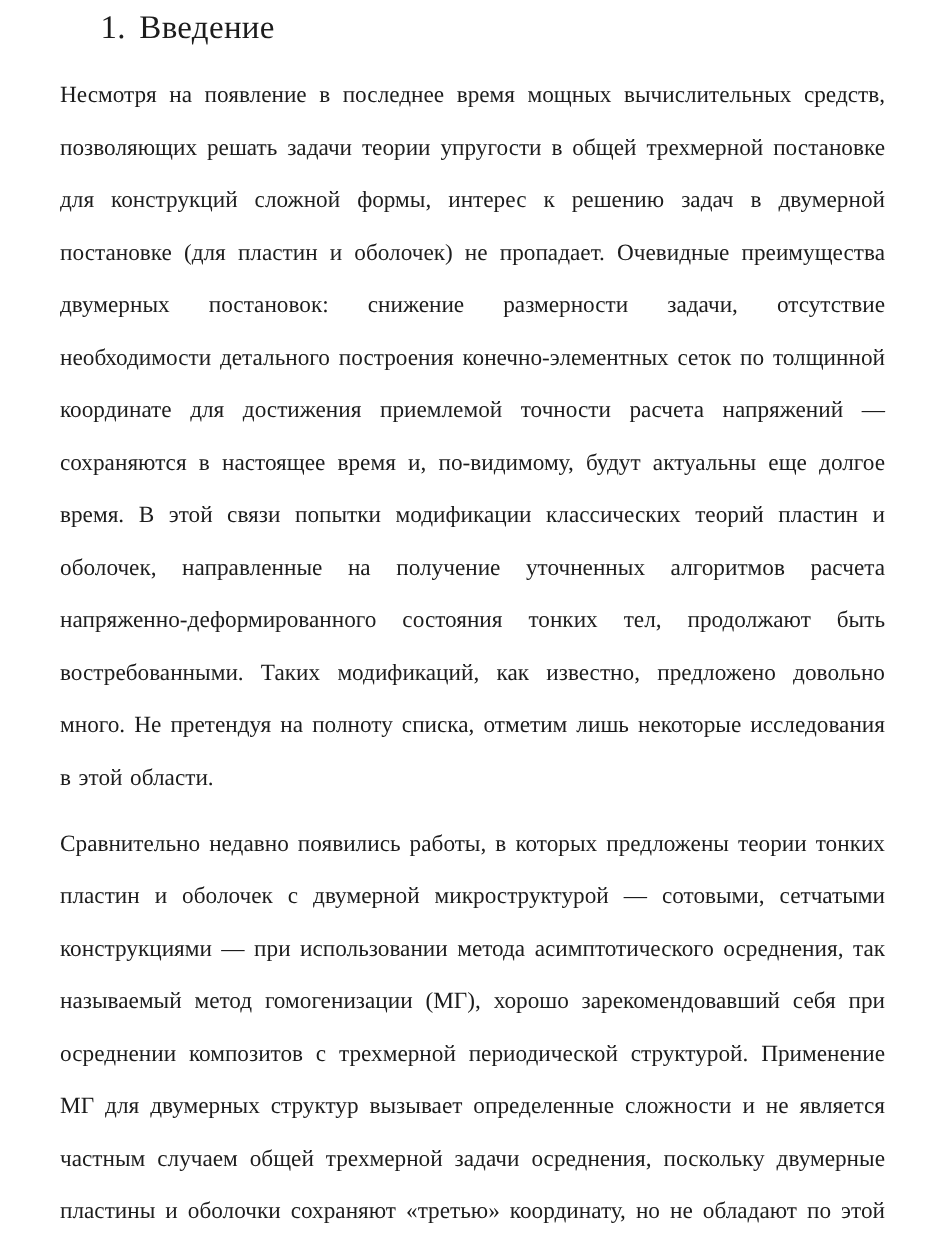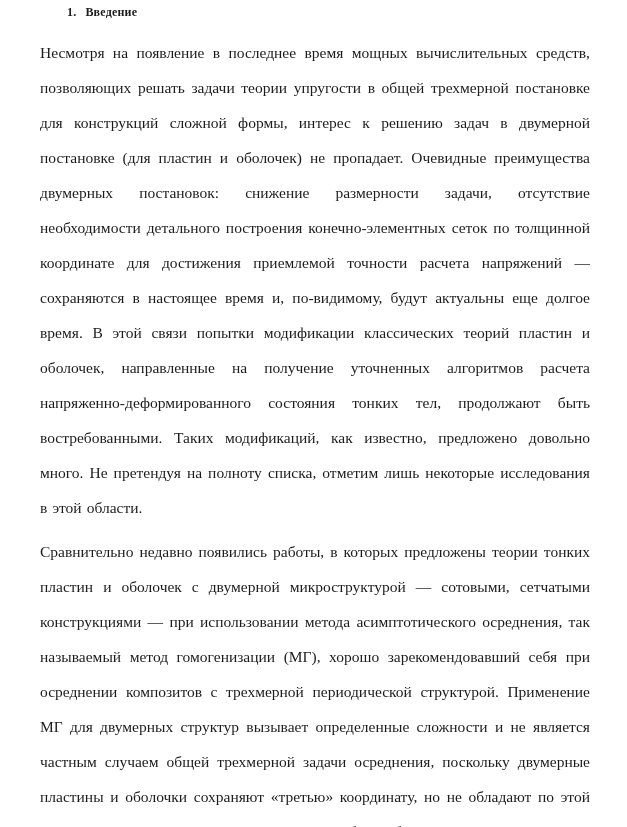--- a/index.html
+++ b/index.html
@@ -9,22 +9,22 @@
     height: 827px;
     background: #ffffff;
     font-family: "Liberation Serif", serif;
     color: #1c1c1c;
     overflow: hidden;
   }
   .page {
     padding: 5px 37px 0 40px;
   }
   .sec {
-    font-size: 12px;
-    font-weight: 700;
+    font-size: 22px;
+    font-weight: 400;
     margin: 0;
     letter-spacing: 0.2px;
   }
   .sec-intro { margin: 0 0 15px 27px; }
   .sec-tasks { margin: 8px 0 7px 7px; }
   .sec-num { margin-right: 9px; }
   .para {
     font-size: 15.5px;
     line-height: 35px;
     text-align: justify;

